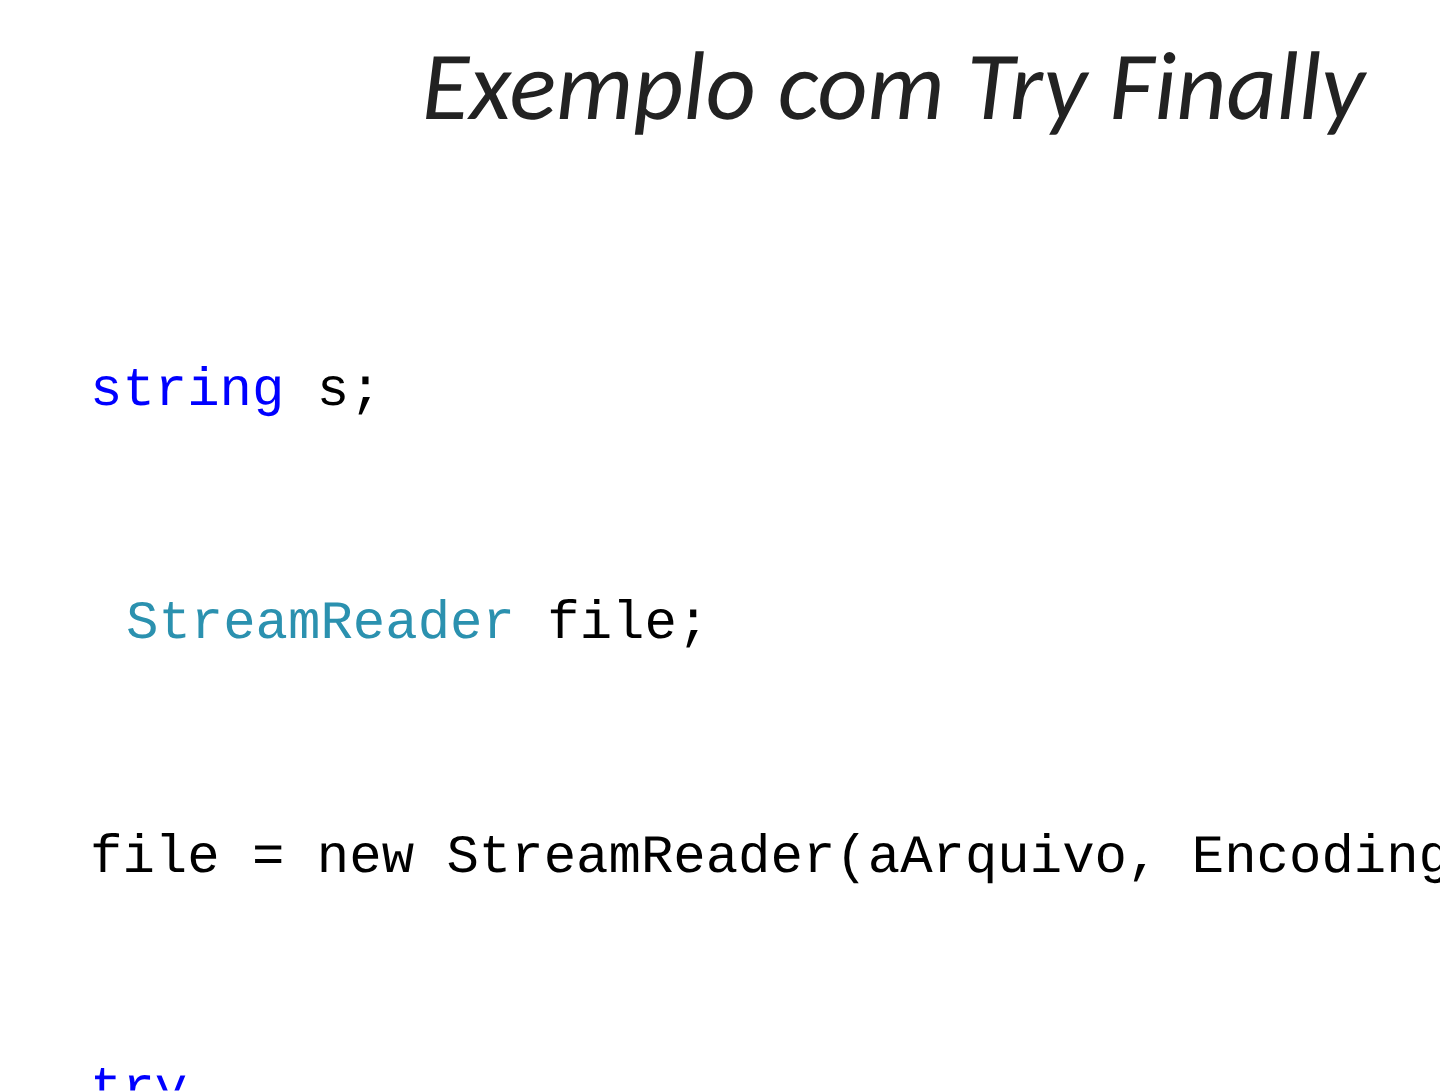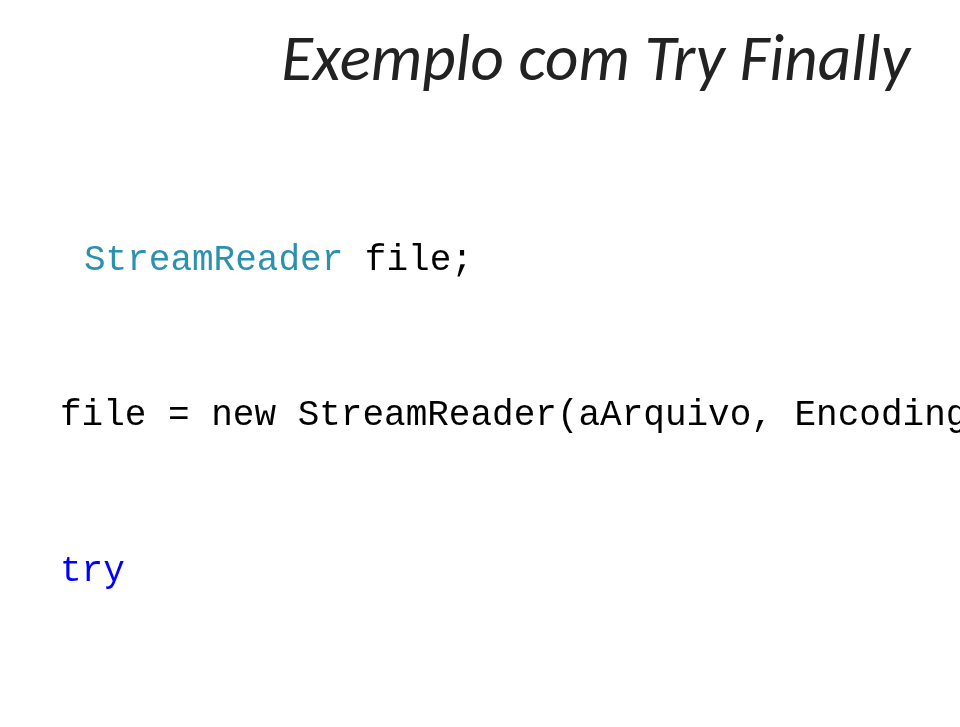--- a/index.html
+++ b/index.html
@@ -49,20 +49,21 @@
       display: block;
     }
   </style>
 </head>
 <body>
 
 <div class="slide">
   <h1 class="title">Exemplo com Try Finally</h1>
 
   <div class="code">
+    <span class="line"><span class="kw">string</span><span> s;</span></span>
     <span class="line"><span class="type">StreamReader</span><span> file;</span></span>
     <span class="line">file = new StreamReader(aArquivo, Encoding.Default);</span>
     <span class="line"><span class="kw">try</span></span>
     
     
     
     
     
     
     

